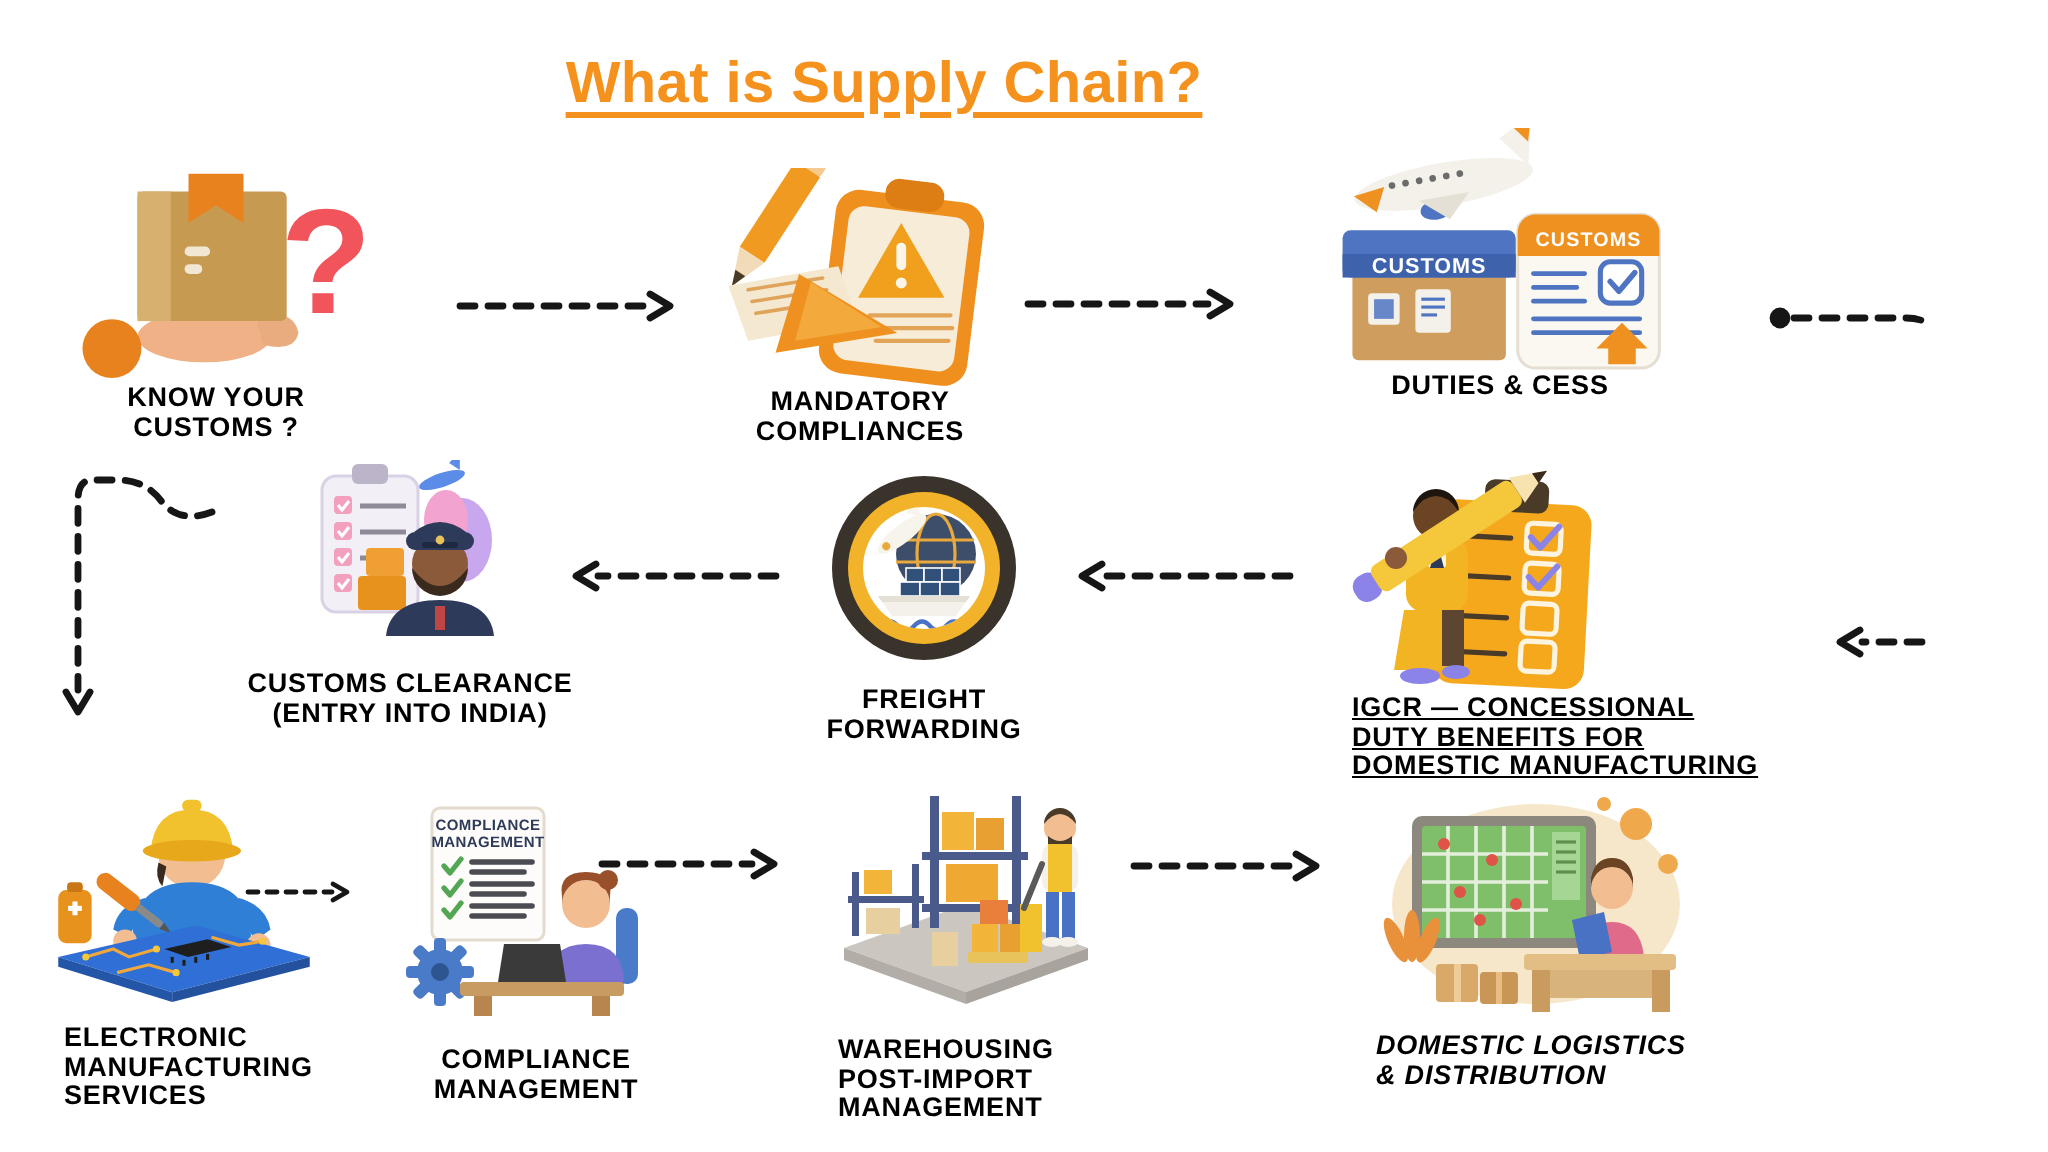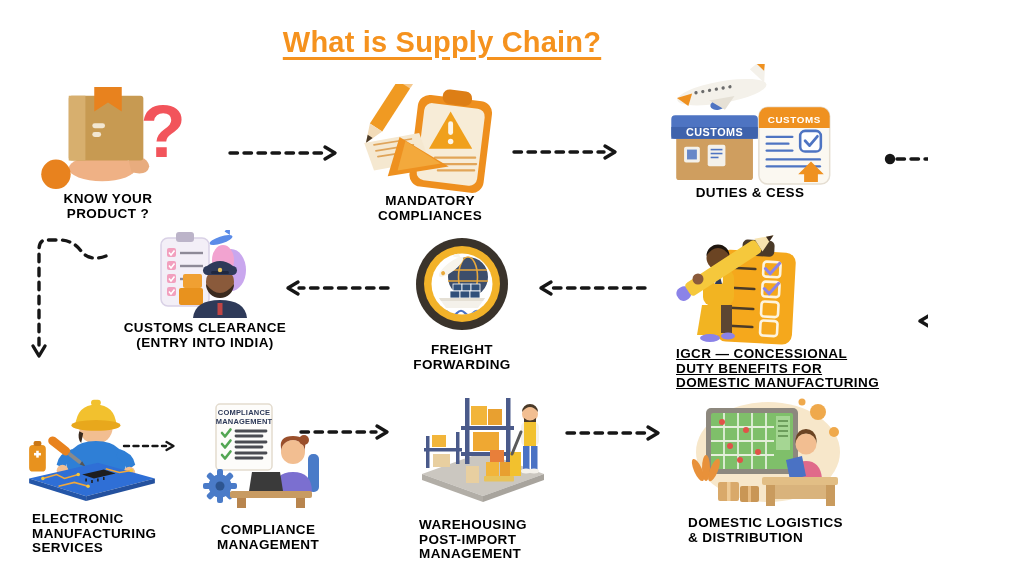--- a/index.html
+++ b/index.html
@@ -1,17 +1,17 @@
 <!DOCTYPE html>
 <html><head>
 <meta charset="utf-8">
 <style>
   html,body{margin:0;padding:0;background:#ffffff;}
   #canvas{position:relative;width:928px;height:576px;background:#ffffff;overflow:hidden;
-          font-family:"Liberation Sans",sans-serif;}
+          font-family:"Liberation Sans",sans-serif;padding-left:36px;}
   .title{position:absolute;left:252px;top:26px;width:380px;text-align:center;
          font-size:29px;font-weight:800;color:#F5921E;letter-spacing:.2px;
          text-decoration:underline;text-decoration-thickness:3px;text-underline-offset:5px;}
   #connectors{position:absolute;left:0;top:0;pointer-events:none;}
   .dash{fill:none;stroke:#161616;stroke-width:3.4;stroke-dasharray:7.5 6.5;stroke-linecap:round;}
   .dash-sm{fill:none;stroke:#161616;stroke-width:2.4;stroke-dasharray:5 4.5;stroke-linecap:round;}
   .node{position:absolute;}
   .node svg{display:block;}
   .ic-center{margin:0 auto;}
   .label{font-weight:700;font-size:13.5px;line-height:14.5px;letter-spacing:.4px;color:#000000;}
@@ -56,21 +56,21 @@
       <circle cx="27" cy="94" r="15" fill="#E8821E"></circle>
       <rect x="40" y="14" width="76" height="66" rx="3" fill="#C79A52"></rect>
       <rect x="40" y="14" width="17" height="66" fill="#D7AF6E"></rect>
       <polygon points="66,5 94,5 94,30 80,21 66,30" fill="#E8821E"></polygon>
       <rect x="64" y="42" width="13" height="5" rx="2.5" fill="#F2E7D2"></rect>
       <rect x="64" y="51" width="9" height="5" rx="2.5" fill="#F2E7D2"></rect>
       <text class="svgtxt" x="136" y="76" text-anchor="middle" font-size="76" font-weight="bold" fill="#F2545B">?</text>
     </svg>
     <div class="label lbl-center" style="margin-top:2px;">
       <span>KNOW YOUR</span>
-        <span>PRODUCT ?</span>
+        <span>CUSTOMS ?</span>
     </div>
   </div>
 
   <div class="node" style="left:350px;top:84px;width:160px;">
     <svg class="ic-center" width="150" height="110" viewBox="0 0 150 112">
       <g transform="rotate(7 96 62)">
         <rect x="58" y="14" width="76" height="94" rx="12" fill="#EE8F1E"></rect>
         <rect x="65" y="22" width="62" height="79" rx="8" fill="#F7ECD7"></rect>
         <rect x="82" y="6" width="30" height="15" rx="7" fill="#DD7E15"></rect>
       </g>
@@ -179,21 +179,21 @@
       <rect x="24" y="58" width="24" height="17" rx="2" fill="#E8921E"></rect>
       <path d="M38 88 q2 -18 27 -18 q25 0 27 18 z" fill="#2E3A59"></path>
       <circle cx="65" cy="52" r="14" fill="#8A5A3B"></circle>
       <path d="M51 54 a14 14 0 0 0 28 0 q-7 9 -14 9 q-7 0 -14 -9" fill="#3A2A1E"></path>
       <rect x="48" y="36" width="34" height="9" rx="4.5" fill="#2E3A59"></rect>
       <path d="M52 36 q13 -10 26 0 z" fill="#2E3A59"></path>
       <rect x="56" y="41" width="18" height="3" rx="1.5" fill="#1E2840"></rect>
       <circle cx="65" cy="40" r="2.2" fill="#E8C35A"></circle>
       <rect x="62.5" y="73" width="5" height="12" fill="#C04545"></rect>
     </svg>
-    <div class="label lbl-center" style="margin-top:3px;">
+    <div class="label lbl-center" style="margin-top:17px;">
       <span>CUSTOMS CLEARANCE</span>
         <span>(ENTRY INTO INDIA)</span>
     </div>
   </div>
 
   <div class="node" style="left:382px;top:237px;width:160px;">
     <svg class="ic-center" width="94" height="94" viewBox="0 0 94 94">
       <clipPath id="ffclip">
           <circle cx="47" cy="47" r="30.5"></circle>
         </clipPath>
@@ -417,21 +417,21 @@
       <ellipse cx="116" cy="81" rx="5" ry="2.5" fill="#F4F1EA"></ellipse>
       <line x1="103" y1="42" x2="94" y2="64" stroke="#5A5A5A" stroke-width="3" stroke-linecap="round"></line>
     </svg>
     <div class="label" style="margin-top:16px;padding-left:13px;">
       <span>WAREHOUSING</span>
         <span>POST-IMPORT</span>
         <span>MANAGEMENT</span>
     </div>
   </div>
 
-  <div class="node" style="left:672px;top:394px;width:200px;">
+  <div class="node" style="left:672px;top:394px;width:200px;font-style:italic;">
     <svg width="155" height="116" viewBox="0 0 155 116" style="margin-left:18px;">
       <ellipse cx="78" cy="58" rx="72" ry="50" fill="#F7E7CA"></ellipse>
       <circle cx="128" cy="18" r="8" fill="#EFA94C"></circle>
       <circle cx="144" cy="38" r="5" fill="#EFA94C"></circle>
       <circle cx="112" cy="8" r="3.5" fill="#EFA94C"></circle>
       <rect x="16" y="14" width="92" height="66" rx="5" fill="#8D887E"></rect>
       <rect x="21" y="19" width="82" height="56" rx="2" fill="#7FBF6A"></rect>
       <g stroke="#EFF5E8" stroke-width="1.8" opacity="0.9">
         <line x1="34" y1="19" x2="34" y2="75"></line>
         <line x1="48" y1="19" x2="48" y2="75"></line>

